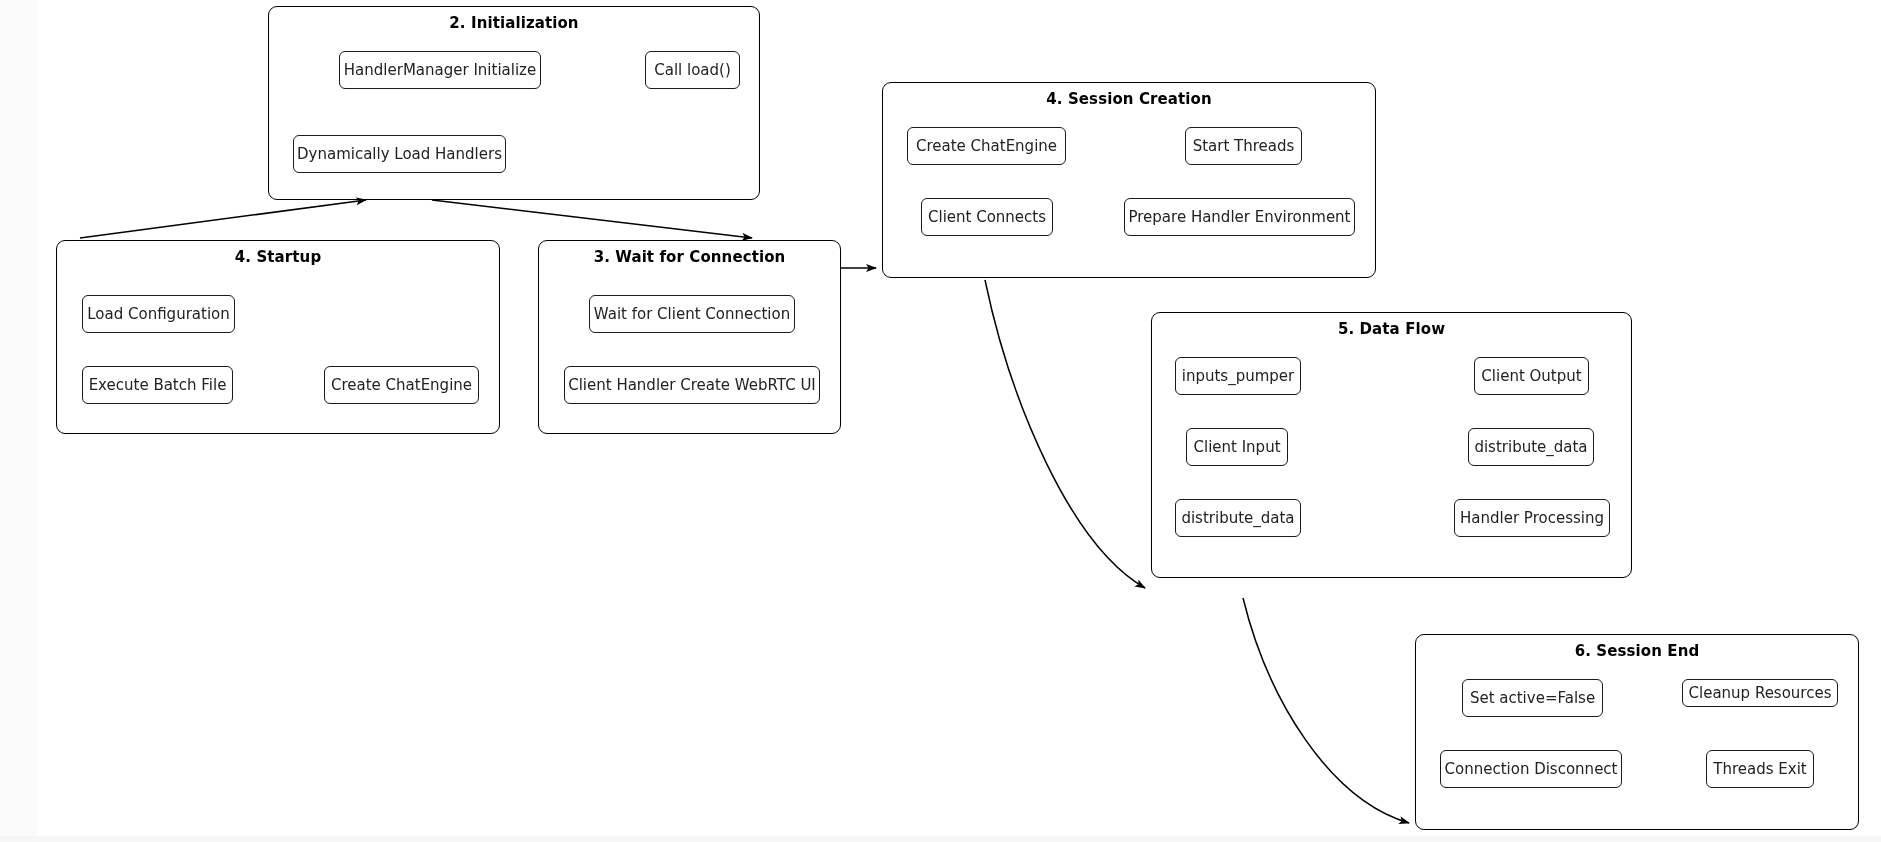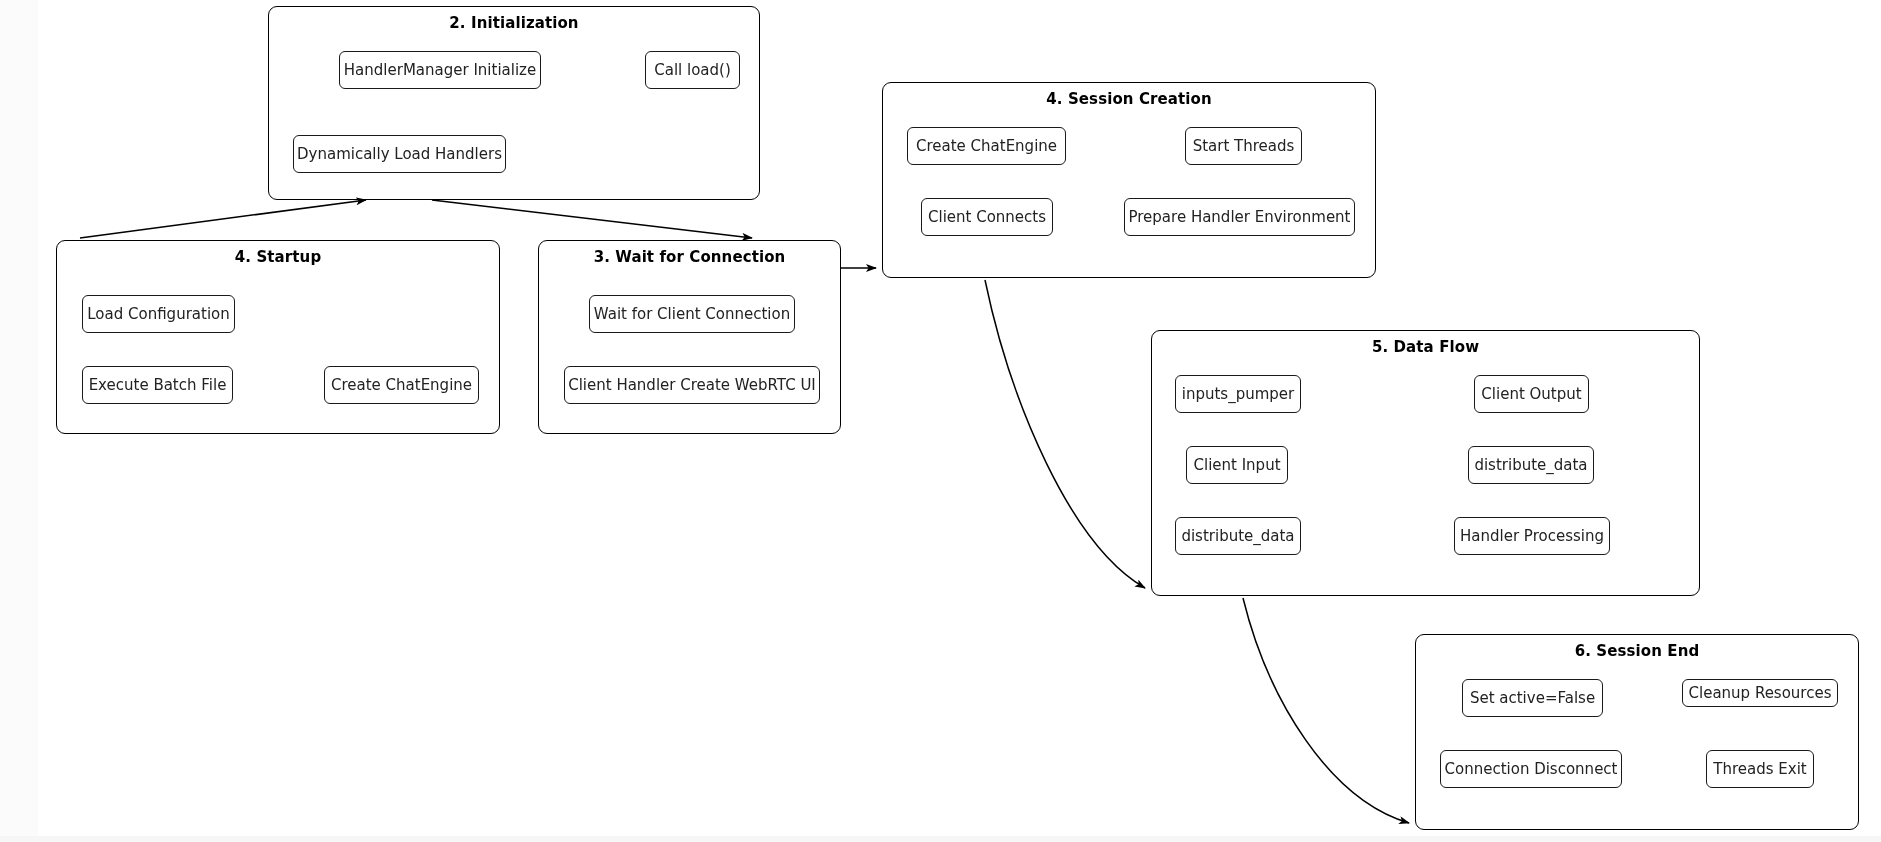--- a/index.html
+++ b/index.html
@@ -117,21 +117,21 @@
   </div>
 
   <div class="group" style="left:882px; top:82px; width:494px; height:196px;">
     <div class="group-title">4. Session Creation</div>
     <div class="node" style="left:24px; top:44px; width:159px; height:38px;">Create ChatEngine</div>
     <div class="node" style="left:302px; top:44px; width:117px; height:38px;">Start Threads</div>
     <div class="node" style="left:38px; top:115px; width:132px; height:38px;">Client Connects</div>
     <div class="node" style="left:241px; top:115px; width:231px; height:38px;">Prepare Handler Environment</div>
   </div>
 
-  <div class="group" style="left:1151px; top:330px; width:549px; height:266px;">
+  <div class="group" style="left:1151px; top:312px; width:481px; height:266px;">
     <div class="group-title">5. Data Flow</div>
     <div class="node" style="left:23px; top:44px; width:126px; height:38px;">inputs_pumper</div>
     <div class="node" style="left:322px; top:44px; width:115px; height:38px;">Client Output</div>
     <div class="node" style="left:34px; top:115px; width:102px; height:38px;">Client Input</div>
     <div class="node" style="left:316px; top:115px; width:126px; height:38px;">distribute_data</div>
     <div class="node" style="left:23px; top:186px; width:126px; height:38px;">distribute_data</div>
     <div class="node" style="left:302px; top:186px; width:156px; height:38px;">Handler Processing</div>
   </div>
 
   <div class="group" style="left:1415px; top:634px; width:444px; height:196px;">

